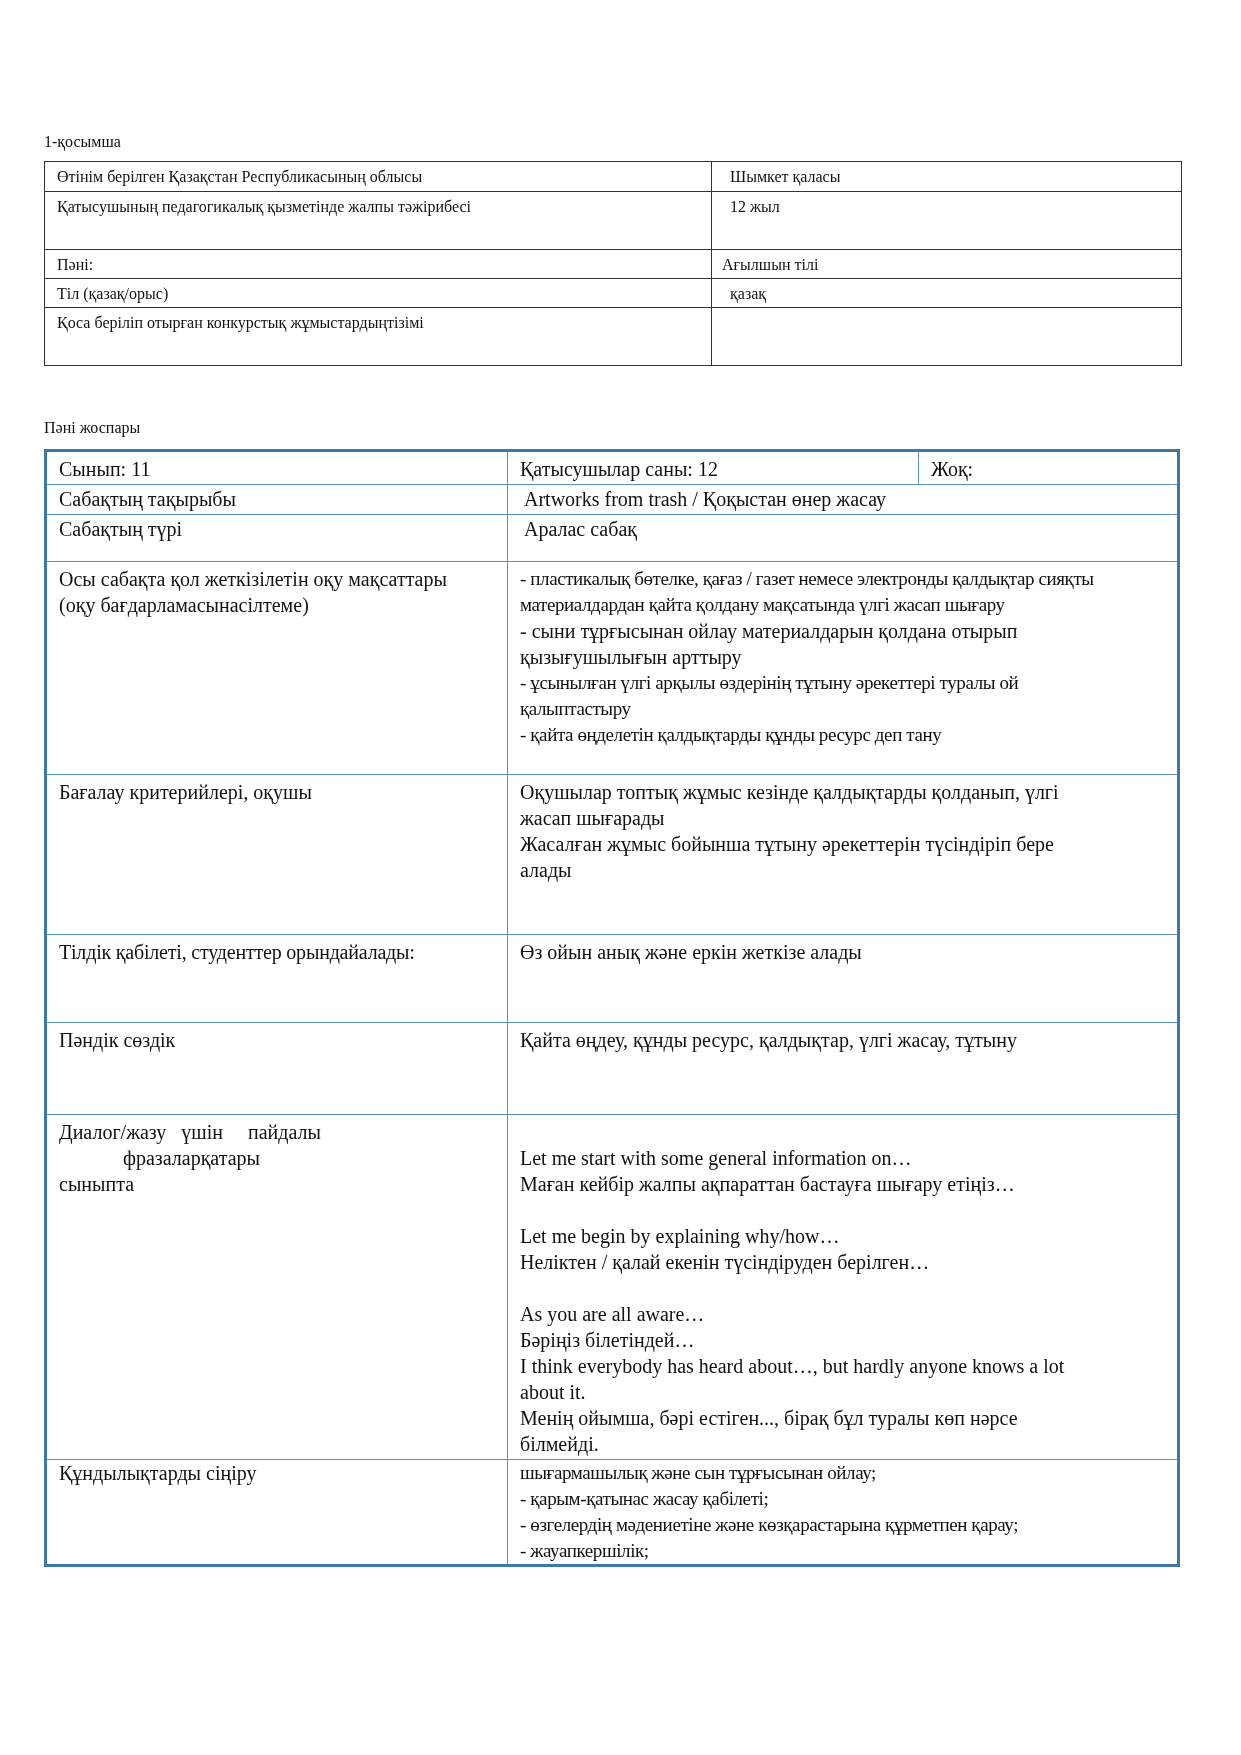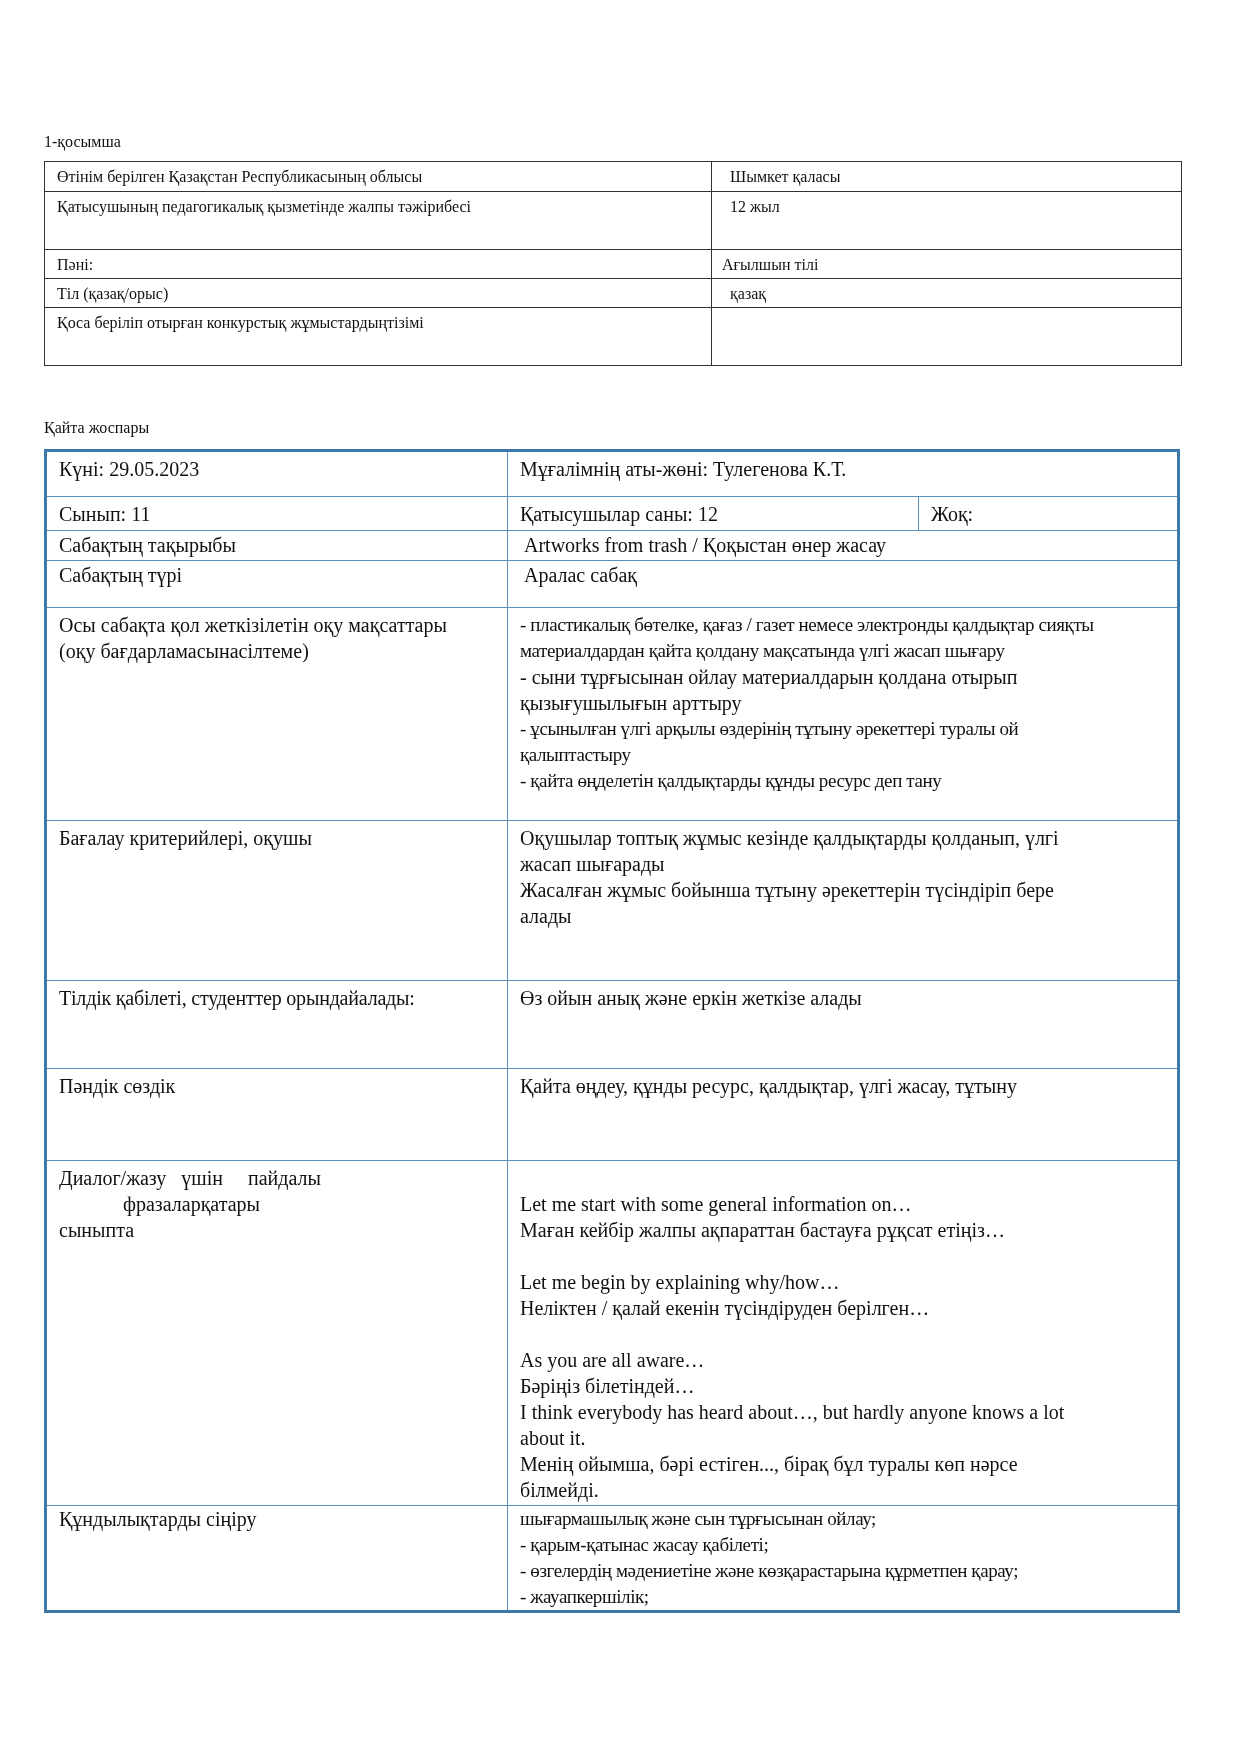--- a/index.html
+++ b/index.html
@@ -42,28 +42,24 @@
     <td class="c1">Тіл (қазақ/орыс)</td>
     <td class="c2">қазақ</td>
   </tr>
   <tr style="height:58px;">
     <td class="c1">Қоса беріліп отырған конкурстық жұмыстардыңтізімі</td>
     <td class="c2"></td>
   </tr>
 </tbody>
   </table>
 
-<div class="heading" style="left:44px; top:396px;">Қайта жоспары</div>
+<div class="heading" style="left:44px; top:396px;">Пәні жоспары</div>
 
 <table class="t2">
   <tbody>
-  <tr style="height:46px;">
-    <td class="lbl">Күні: 29.05.2023</td>
-    <td colspan="2">Мұғалімнің аты-жөні: Тулегенова К.Т.</td>
-  </tr>
   <tr style="height:34px;">
     <td class="lbl">Сынып: 11</td>
     <td style="width:388px;">Қатысушылар саны: 12</td>
     <td>Жоқ:</td>
   </tr>
   <tr style="height:30px;">
     <td class="lbl" style="padding-top:1px;">Сабақтың тақырыбы</td>
     <td colspan="2" style="padding-top:1px; padding-left:16px;">Artworks from trash / Қоқыстан өнер жасау</td>
   </tr>
   <tr style="height:47px;">
@@ -104,21 +100,21 @@
   </tr>
   <tr style="height:345px;">
     <td class="lbl">
       <span class="line" style="white-space:pre;">Диалог/жазу   үшін     пайдалы</span>
       <span class="line" style="padding-left:64px;">фразаларқатары</span>
       <span class="line">сыныпта</span>
     </td>
     <td colspan="2">
       <span class="spacer"></span>
       <span class="line">Let me start with some general information on…</span>
-      <span class="line">Маған кейбір жалпы ақпараттан бастауға рұқсат етіңіз…</span>
+      <span class="line">Маған кейбір жалпы ақпараттан бастауға шығару етіңіз…</span>
       <span class="spacer"></span>
       <span class="line">Let me begin by explaining why/how…</span>
       <span class="line">Неліктен / қалай екенін түсіндіруден берілген…</span>
       <span class="spacer"></span>
       <span class="line">As you are all aware…</span>
       <span class="line">Бәріңіз білетіндей…</span>
       <span class="line">I think everybody has heard about…, but hardly anyone knows a lot</span>
       <span class="line">about it.</span>
       <span class="line">Менің ойымша, бәрі естіген..., бірақ бұл туралы көп нәрсе</span>
       <span class="line">білмейді.</span>

